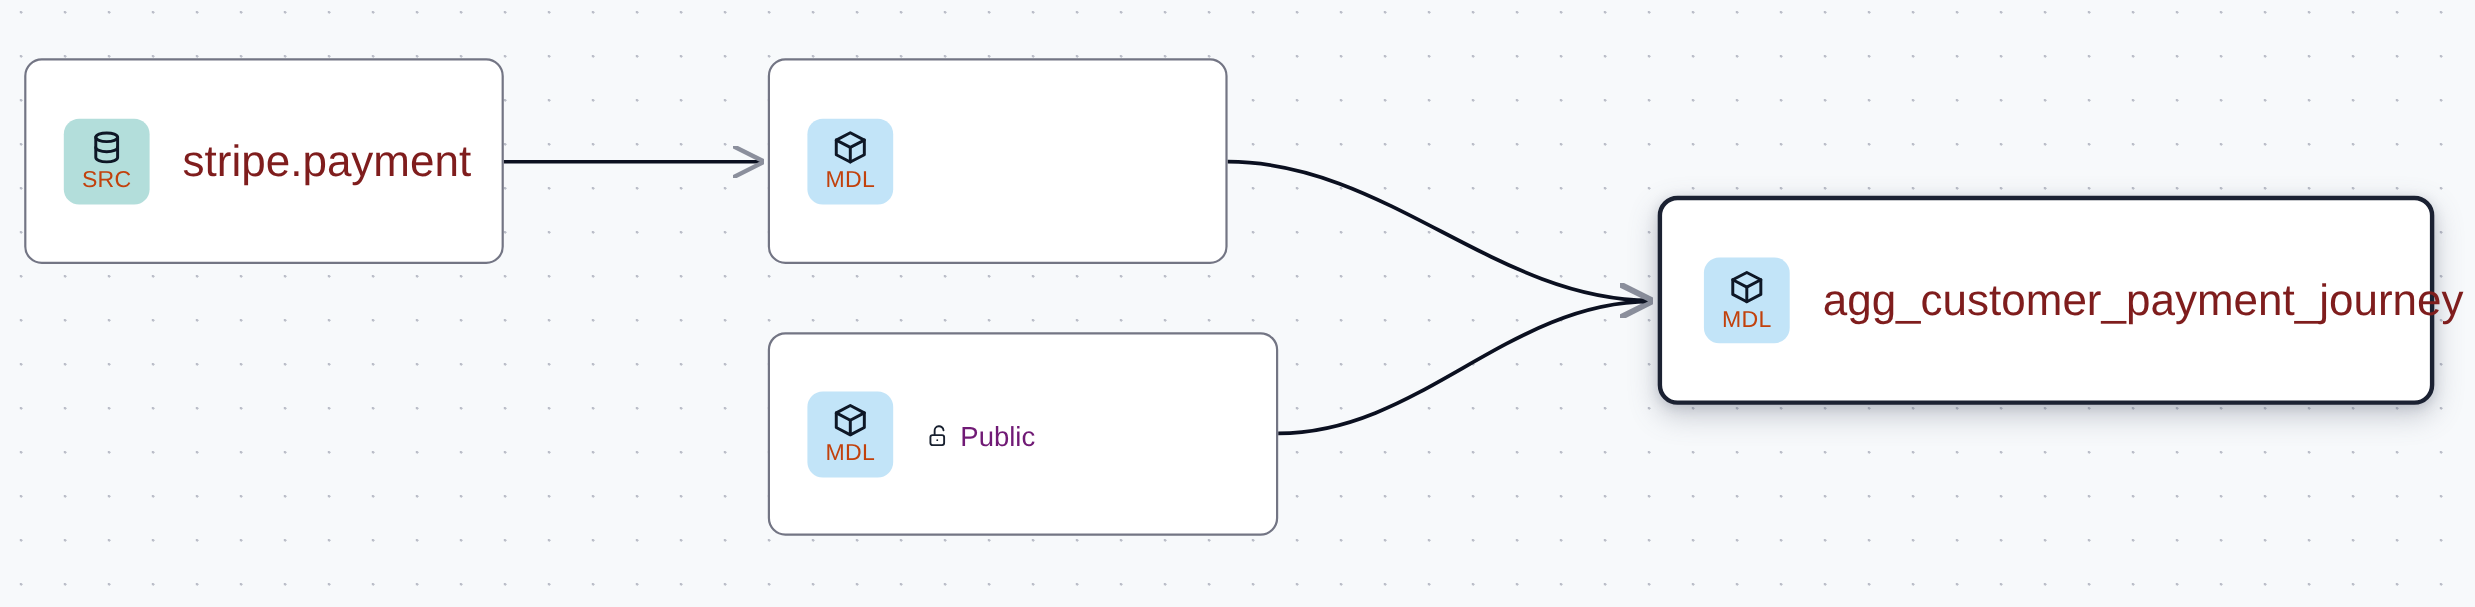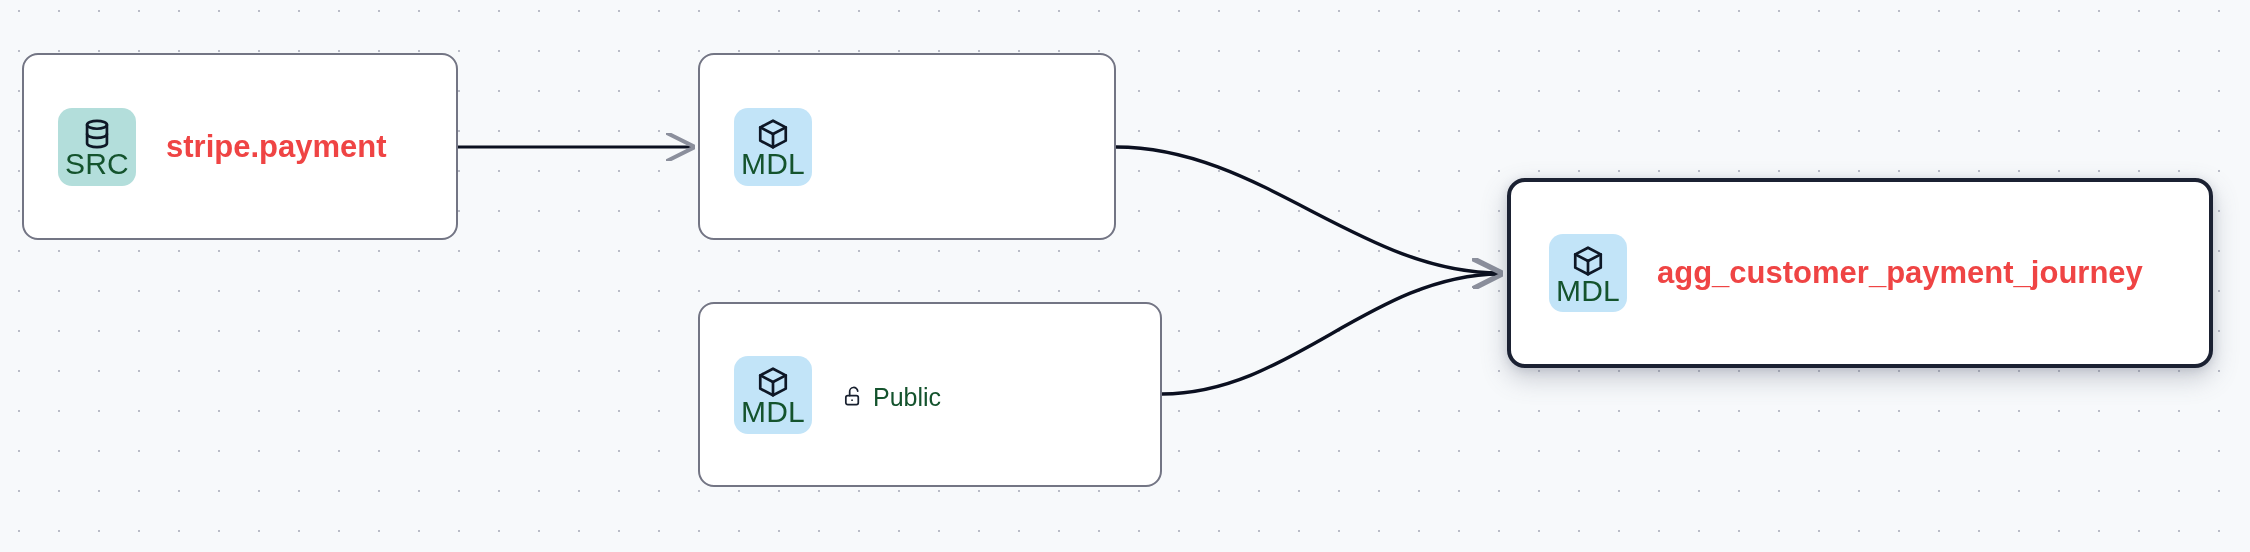--- a/index.html
+++ b/index.html
@@ -67,49 +67,49 @@
   }
   .badge.src { background: #b3dedb; }
   .badge.mdl { background: #c2e4f8; }
 
   .badge svg {
     display: block;
     margin-bottom: 1px;
   }
 
   .badge-text {
-    font-size: 30px;
+    font-size: 21px;
     line-height: 24px;
-    color: #14532d;
+    color: #c2410c;
     letter-spacing: 0.2px;
     font-weight: 400;
   }
 
   .node-body {
     margin-left: 30px;
     display: flex;
     flex-direction: column;
     justify-content: center;
   }
 
   .node-title {
-    font-size: 31px;
+    font-size: 40px;
     line-height: 38px;
-    color: #ef4444;
+    color: #7f1d1d;
     white-space: nowrap;
-    font-weight: 700;
+    font-weight: 400;
   }
 
   .node-sub {
     display: flex;
     align-items: center;
     gap: 8px;
     font-size: 25px;
     line-height: 32px;
-    color: #14532d;
+    color: #701a75;
     margin-top: 4px;
     white-space: nowrap;
   }
   .node-sub svg { display:block; flex: 0 0 auto; }
 
   
   #node-source     { left: 22px;   top: 53px;  width: 436px; height: 187px; }
   #node-stg        { left: 698px;  top: 53px;  width: 418px; height: 187px; }
   #node-fct        { left: 698px;  top: 302px; width: 464px; height: 185px; }
   #node-agg        { left: 1507px; top: 178px; width: 706px; height: 190px; padding-left: 38px; }

